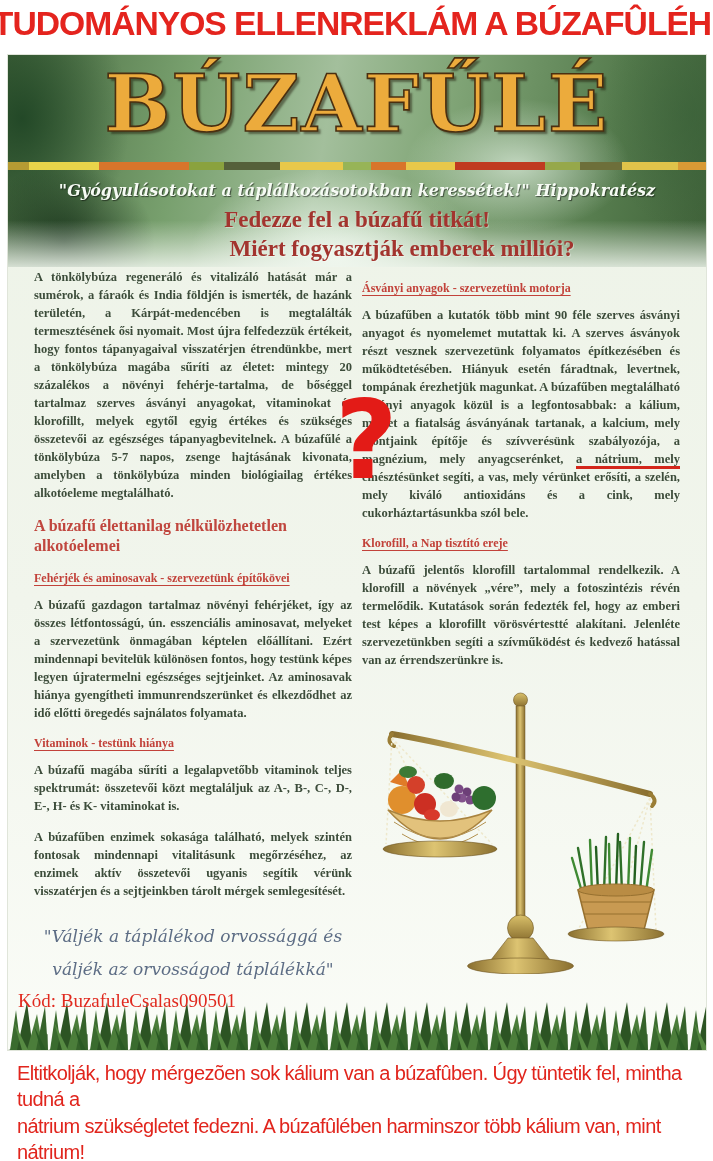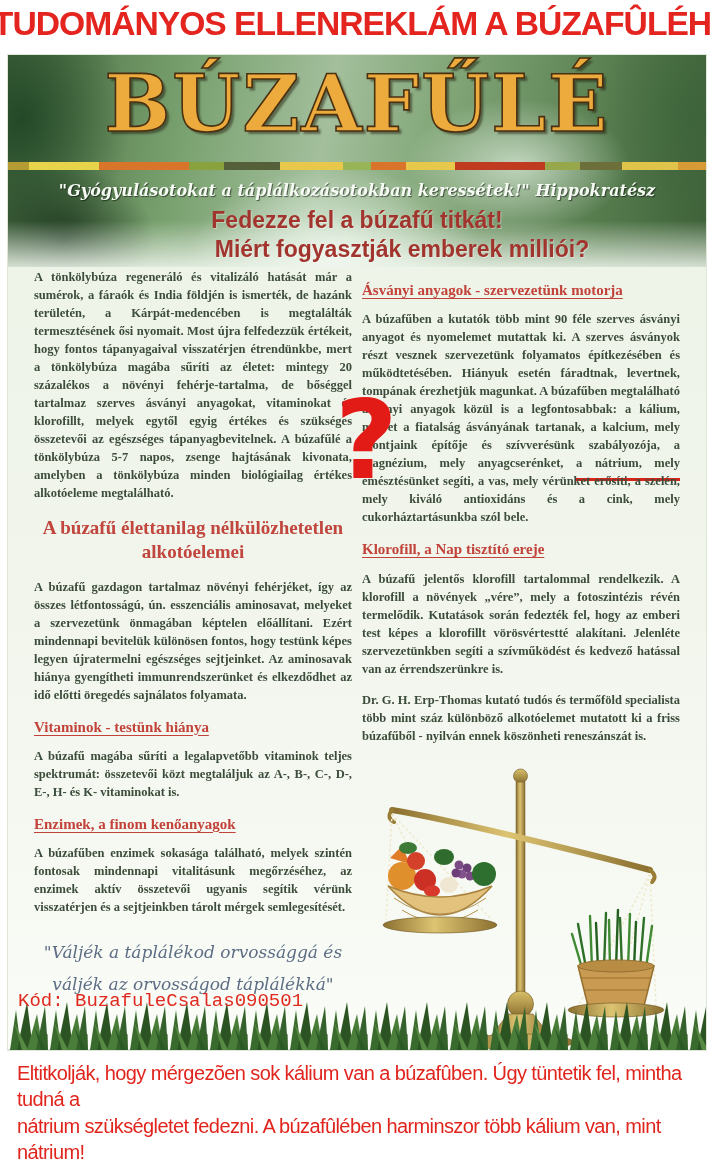--- a/index.html
+++ b/index.html
@@ -34,45 +34,45 @@
       #8aa23e 26%,#8aa23e 31%,#55603a 31%,#55603a 39%,#e8c84a 39%,#e8c84a 48%,
       #97b457 48%,#97b457 52%,#d8752b 52%,#d8752b 57%,#e8c84a 57%,#e8c84a 64%,
       #c03a20 64%,#c03a20 77%,#96a84a 77%,#96a84a 82%,#6d6f3a 82%,#6d6f3a 88%,
       #e0c34a 88%,#e0c34a 96%,#d89a35 96%,#d89a35 100%);}
 
   .header-quote{position:absolute;top:126px;left:0;width:100%;text-align:center;
     font-family:"DejaVu Serif",serif;font-style:italic;font-weight:700;font-size:16px;
     color:#f6fbf4;text-shadow:1px 1px 1px rgba(0,0,0,0.55);}
 
   .tagline{position:absolute;left:0;width:100%;text-align:center;font-weight:700;
-    color:#a2342e;font-size:23px;font-family:Liberation Sans, sans-serif;
+    color:#a2342e;font-size:23px;font-family:Liberation Serif, serif;
     text-shadow:1px 1px 0 rgba(255,255,255,0.35);}
   .tagline-1{top:152px;}
   .tagline-2{top:181px;padding-left:45px;}
 
   .columns{position:absolute;top:213px;left:0;width:698px;padding:0 26px;box-sizing:border-box;
     display:flex;gap:10px;}
   .col{width:320px;}
 
   .para{font-size:12.5px;line-height:1.44;font-weight:700;color:#3c4c3a;
     text-align:justify;margin:0 0 13px;}
 
-  .section-title{color:#c0463e;font-weight:700;font-size:19px;line-height:1.25;
-    text-align:center;margin:14px 0 14px;}
-
-  .subhead{color:#c2423a;font-weight:700;font-size:15px;line-height:1.35;
+  .section-title{color:#c0463e;font-weight:700;font-size:16px;line-height:1.25;
+    margin:14px 0 14px;}
+
+  .subhead{color:#c2423a;font-weight:700;font-size:12px;line-height:1.35;
     text-decoration:underline;text-underline-offset:3px;margin:12px 0 10px;font-family:Liberation Serif, serif;}
 
-  .nat-underline{border-bottom:3px solid #d3261b;padding-bottom:8px;}
+  .nat-underline{border-bottom:3px solid #d3261b;padding-bottom:0;}
 
   .script-quote{font-family:"DejaVu Serif",serif;font-style:italic;color:#5d6d85;
     font-size:17px;text-align:center;line-height:1.9;margin-top:20px;}
 
   .code{position:absolute;left:10px;bottom:38px;z-index:6;color:#e02a1f;
-    font-family:Liberation Mono, monospace;font-size:19px;}
+    font-family:Liberation Serif, serif;font-size:19px;}
 
   .qmark{position:absolute;left:327px;top:332px;z-index:5;line-height:1;
     color:#e31b17;font-family:"DejaVu Sans",sans-serif;font-weight:700;font-size:108px;}
 
   .grass{position:absolute;bottom:0;left:0;width:698px;height:50px;z-index:3;display:block;}
 
   .scale-wrap{margin-top:2px;position:relative;z-index:2;width:317px;height:292px;}
 
   .footer{position:absolute;left:17px;top:1060px;width:696px;z-index:2;
     font-family:"Liberation Sans",sans-serif;color:#e1251d;font-size:20px;
@@ -94,43 +94,42 @@
       <div class="tagline tagline-1">Fedezze fel a búzafű titkát!</div>
       <div class="tagline tagline-2">Miért fogyasztják emberek milliói?</div>
     </div>
 
     <div class="columns">
 
       <div class="col">
         <p class="para">A tönkölybúza regeneráló és vitalizáló hatását már a sumérok, a fáraók és India földjén is ismerték, de hazánk területén, a Kárpát-medencében is megtalálták termesztésének ősi nyomait. Most újra felfedezzük értékeit, hogy fontos tápanyagaival visszatérjen étrendünkbe, mert a tönkölybúza magába sűríti az életet: mintegy 20 százalékos a növényi fehérje-tartalma, de bőséggel tartalmaz szerves ásványi anyagokat, vitaminokat és klorofillt, melyek egytől egyig értékes és szükséges összetevői az egészséges tápanyagbevitelnek. A búzafűlé a tönkölybúza 5-7 napos, zsenge hajtásának kivonata, amelyben a tönkölybúza minden biológiailag értékes alkotóeleme megtalálható.</p>
         <div class="section-title">A búzafű élettanilag nélkülözhetetlen alkotóelemei</div>
 
+        <div class="subhead">Fehérjék és aminosavak - szervezetünk építőkövei</div>
         <p class="para">A búzafű gazdagon tartalmaz növényi fehérjéket, így az összes létfontosságú, ún. esszenciális aminosavat, melyeket a szervezetünk önmagában képtelen előállítani. Ezért mindennapi bevitelük különösen fontos, hogy testünk képes legyen újratermelni egészséges sejtjeinket. Az aminosavak hiánya gyengítheti immunrendszerünket és elkezdődhet az idő előtti öregedés sajnálatos folyamata.</p>
 
         <div class="subhead">Vitaminok - testünk hiánya</div>
         <p class="para">A búzafű magába sűríti a legalapvetőbb vitaminok teljes spektrumát: összetevői közt megtaláljuk az A-, B-, C-, D-, E-, H- és K- vitaminokat is.</p>
 
-        <div class="subhead">Enzimek, a finom kenőanyagok</div>
         <p class="para">A búzafűben enzimek sokasága található, melyek szintén fontosak mindennapi vitalitásunk megőrzéséhez, az enzimek aktív összetevői ugyanis segítik vérünk visszatérjen és a sejtjeinkben tárolt mérgek semlegesítését.</p>
 
         <div class="script-quote">
           <span>"Váljék a táplálékod orvossággá és</span><br>
           <span>váljék az orvosságod táplálékká"</span>
         </div>
 
       </div>
 
       <div class="col">
         <div class="subhead">Ásványi anyagok - szervezetünk motorja</div>
         <p class="para"><span>A búzafűben a kutatók több mint 90 féle szerves ásványi anyagot és nyomelemet mutattak ki. A szerves ásványok részt vesznek szervezetünk folyamatos építkezésében és működtetésében. Hiányuk esetén fáradtnak, levertnek, tompának érezhetjük magunkat. A búzafűben megtalálható ásványi anyagok közül is a legfontosabbak: a kálium, melyet a fiatalság ásványának tartanak, a kalcium, mely csontjaink építője és szívverésünk szabályozója, a magnézium, mely anyagcserénket, </span><span class="nat-underline">a nátrium, mely</span><span> emésztésünket segíti, a vas, mely vérünket erősíti, a szelén, mely kiváló antioxidáns és a cink, mely cukorháztartásunkba szól bele.</span></p>
 
         <div class="subhead">Klorofill, a Nap tisztító ereje</div>
         <p class="para">A búzafű jelentős klorofill tartalommal rendelkezik. A klorofill a növények „vére”, mely a fotoszintézis révén termelődik. Kutatások során fedezték fel, hogy az emberi test képes a klorofillt vörösvértestté alakítani. Jelenléte szervezetünkben segíti a szívműködést és kedvező hatással van az érrendszerünkre is.</p>
 
-        <p class="para">Dr. G. H. Erp-Thomas kutató tudós és termőföld specialista több mint száz különböző alkotóelemet mutatott ki a friss búzafűből - nyilván ennek köszönheti reneszánszát is.</p>
 
         <div class="scale-wrap">
           <svg width="317" height="292" viewBox="0 0 317 292" xmlns="http://www.w3.org/2000/svg">
             <defs>
               <linearGradient id="brass" x1="0" y1="0" x2="1" y2="0">
                 <stop offset="0" stop-color="#8a6f2f"></stop>
                 <stop offset="0.45" stop-color="#ddc472"></stop>
                 <stop offset="1" stop-color="#8a6f2f"></stop>
               </linearGradient>
               <linearGradient id="brassV" x1="0" y1="0" x2="0" y2="1">

